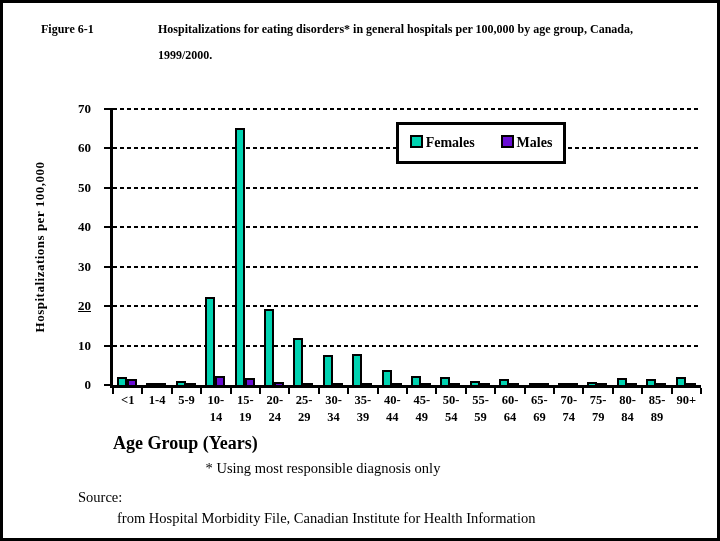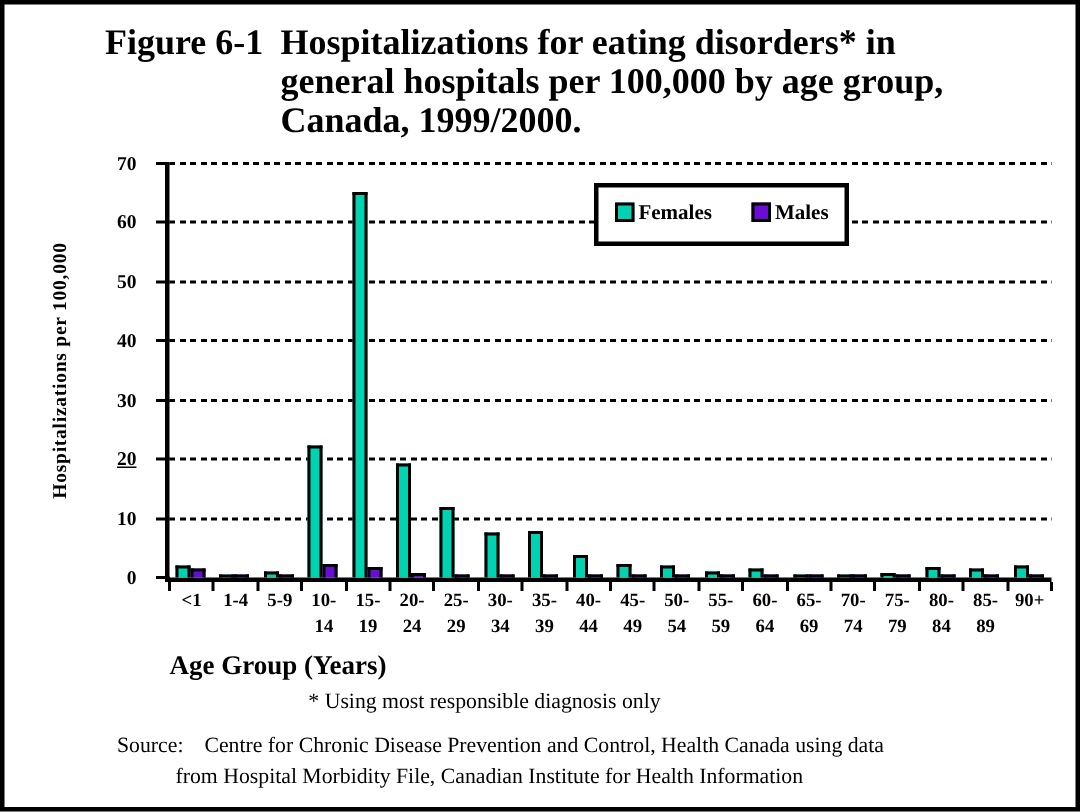--- a/index.html
+++ b/index.html
@@ -10,21 +10,21 @@
     color:#000;
   }
   .frame {
     position:absolute; inset:0;
     border:3px solid #000;
     background:#fff;
   }
   .title-row {
     position:absolute; left:38px; top:13px;
     display:flex;
-    font-weight:bold; font-size:24px; line-height:26px;margin-left:29px;
+    font-weight:bold; font-size:12px; line-height:26px;
   }
   .fig-label { width:117px; flex:0 0 117px; }
   .title-text { width:488px;font-family:Liberation Serif, serif; }
 
   
   .plot {
     position:absolute; left:107px; top:106px;
     width:588px; height:276px;
     border-left:3px solid #000;
     border-bottom:3px solid #000;
@@ -238,18 +238,17 @@
       <div>90+</div>
     </div>
 
   <div class="x-title">Age Group (Years)</div>
 
   <div class="footnote">* Using most responsible diagnosis only</div>
 
   <div class="source">
     <div class="source-row">
       <span>Source:</span>
-      <span>Centre for Chronic Disease Prevention and Control, Health Canada using data</span>
     </div>
     <div class="source-line2">from Hospital Morbidity File, Canadian Institute for Health Information</div>
   </div>
 
 </div>
 
 </body></html>

